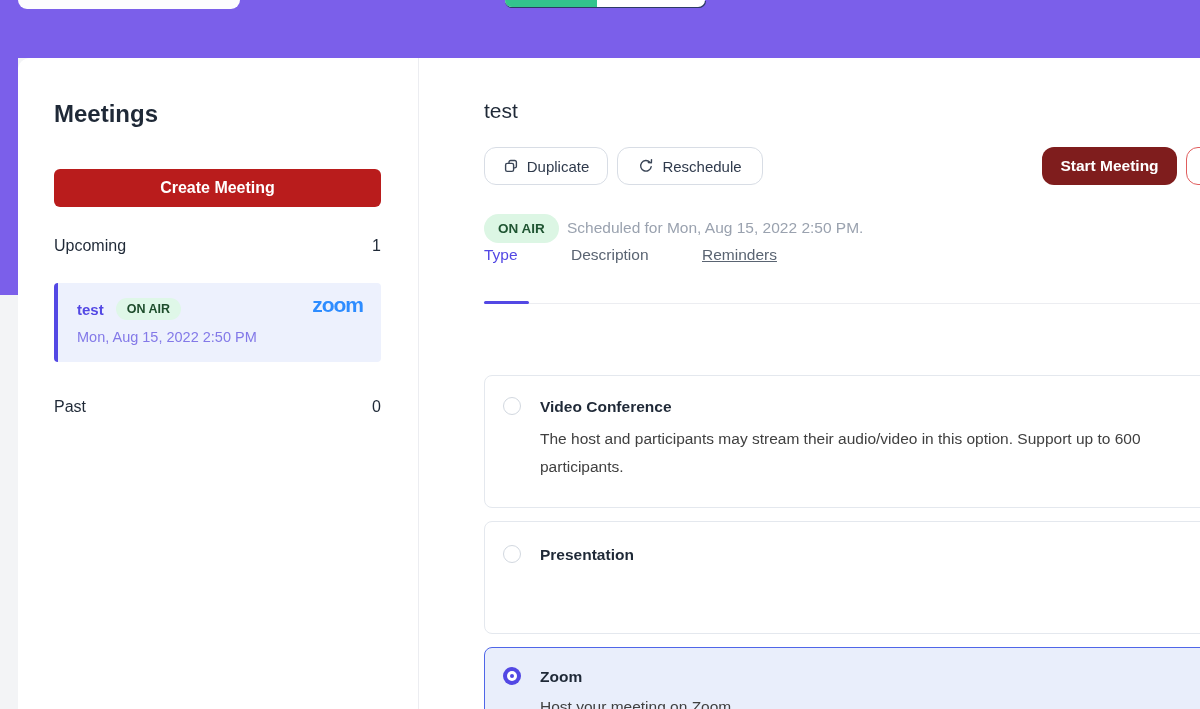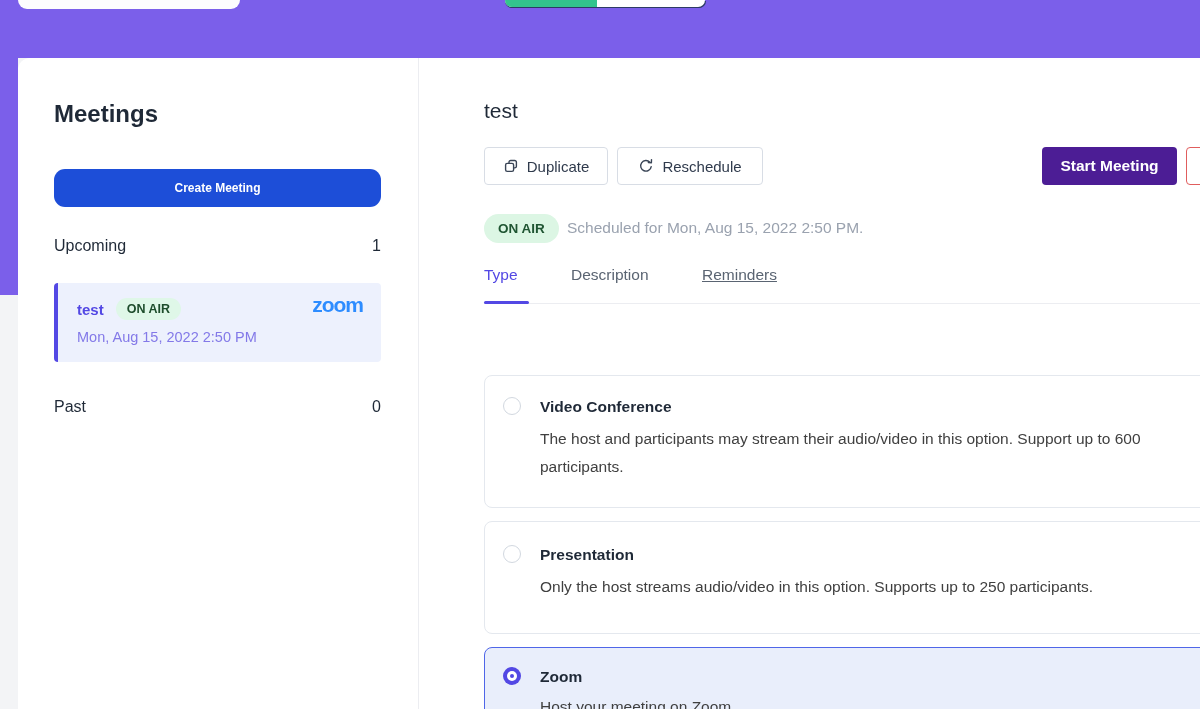--- a/index.html
+++ b/index.html
@@ -16,22 +16,22 @@
     border-radius:0 0 7px 7px;overflow:hidden;box-shadow:0 1px 0 #2E3A66,1px 1px 0 #2E3A66;}
   #progress-fill{width:46%;height:100%;background:#33C48D;}
 
   
   #panel{left:18px;top:58px;width:1182px;height:651px;background:#fff;
     border-radius:12px 0 0 0;overflow:hidden;}
   #sidebar-divider{left:400px;top:0;width:1px;height:651px;background:#ECEDF1;}
 
   
   #meetings-title{left:36px;top:42px;font-size:24px;font-weight:700;color:#1F2937;}
-  #create-btn{left:36px;top:111px;width:327px;height:38px;background:#1d4ed8;border:none;
-    border-radius:11px;color:#fff;font-size:12px;font-weight:600;cursor:pointer;
+  #create-btn{left:36px;top:111px;width:327px;height:38px;background:#b91c1c;border:none;
+    border-radius:6px;color:#fff;font-size:16px;font-weight:600;cursor:pointer;
     font-family:"Liberation Sans",sans-serif;}
   .side-row{left:36px;width:327px;display:flex;justify-content:space-between;
     font-size:16px;color:#1F2937;}
   .side-row .lbl{font-weight:400;}
   .side-row .cnt{font-weight:400;}
   #row-upcoming{top:179px;}
   #row-past{top:340px;}
 
   #meeting-item{left:36px;top:225px;width:327px;height:79px;background:#EDF1FD;
     border-left:4px solid #5348E4;border-radius:4px;box-sizing:border-box;cursor:pointer;}
@@ -39,37 +39,37 @@
   #meeting-name{color:#5348E4;font-size:15px;font-weight:700;}
   #meeting-badge{margin-left:12px;background:#DFF7E8;color:#1E4D2C;font-size:12.5px;
     font-weight:600;padding:4px 11px;border-radius:12px;}
   #meeting-provider{position:absolute;right:18px;top:10px;color:#2D8CFF;font-size:21px;
     font-weight:700;letter-spacing:-1px;}
   #meeting-date{position:absolute;left:19px;top:46px;color:#8379E8;font-size:14.5px;}
 
   
   #main-title{left:466px;top:41px;font-size:21px;font-weight:500;color:#1F2937;}
   .act-btn{top:89px;height:38px;display:flex;align-items:center;justify-content:center;
-    gap:8px;background:#fff;border:1px solid #D8DDE5;border-radius:4px;font-size:15px;
+    gap:8px;background:#fff;border:1px solid #D8DDE5;border-radius:12px;font-size:15px;
     font-weight:500;color:#2F3A4C;box-sizing:border-box;cursor:pointer;
     font-family:"Liberation Sans",sans-serif;}
   #btn-duplicate{left:466px;width:124px;}
   #btn-reschedule{left:599px;width:146px;}
   #select-duration{left:754px;width:261px;justify-content:space-between;
     padding:0 14px 0 16px;font-weight:400;color:#222B38;}
-  #btn-start{left:1024px;width:135px;background:#4c1d95;border:none;color:#fff;
+  #btn-start{left:1024px;width:135px;background:#7f1d1d;border:none;color:#fff;
     font-weight:600;font-size:15.5px;}
   #btn-danger{left:1168px;width:70px;border:1.5px solid #E05D5D;}
 
   
   #status-badge{left:466px;top:156px;height:29px;display:flex;align-items:center;
     padding:0 14px;background:#DCF6E4;color:#1F5532;font-size:13.5px;font-weight:600;
     border-radius:15px;}
   #scheduled-text{left:549px;top:161px;font-size:15.5px;color:#9AA2AF;}
-  .tab{top:208px;font-size:15.5px;color:#5A6472;cursor:pointer;}
+  .tab{top:188px;font-size:15.5px;color:#5A6472;cursor:pointer;}
   .tab.active{color:#5348E4;font-weight:500;}
   #tab-type{left:466px;}
   #tab-description{left:553px;}
   #tab-reminders{left:684px;text-decoration:underline;}
   #tab-underline{left:466px;top:243px;width:45px;height:3px;background:#5348E4;
     border-radius:2px;z-index:2;}
   #tabs-divider{left:466px;top:245px;width:720px;height:1px;background:#ECEDF1;}
 
   
   .card{left:466px;width:1000px;background:#fff;border:1px solid #E4E8EE;
@@ -170,21 +170,20 @@
     <div class="abs card" id="card-0">
       <span class="radio" style="top:21px;"></span>
       <span class="card-title" style="top:22px;">Video Conference</span>
       <span class="card-line" style="top:54px;">The host and participants may stream their audio/video in this option. Support up to 600</span>
       <span class="card-line" style="top:82px;">participants.</span>
     </div>
 
     <div class="abs card" id="card-1">
       <span class="radio" style="top:23px;"></span>
       <span class="card-title" style="top:24px;">Presentation</span>
-      <span class="card-line" style="top:56px;">Only the host streams audio/video in this option. Supports up to 250 participants.</span>
     </div>
 
     <div class="abs card" id="card-2">
       <span class="radio checked" style="top:19px;"></span>
       <span class="card-title" style="top:20px;">Zoom</span>
       <span class="card-line" style="top:50px;">Host your meeting on Zoom</span>
     </div>
 
   </div>
 </div>

